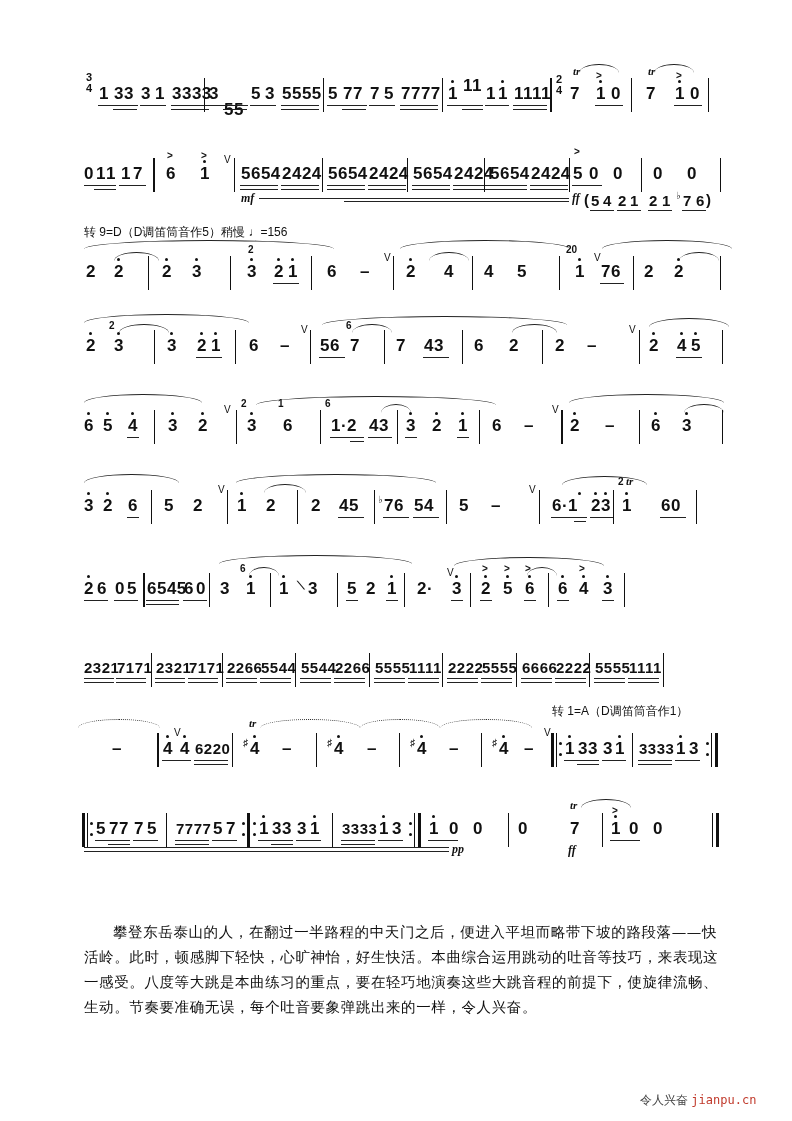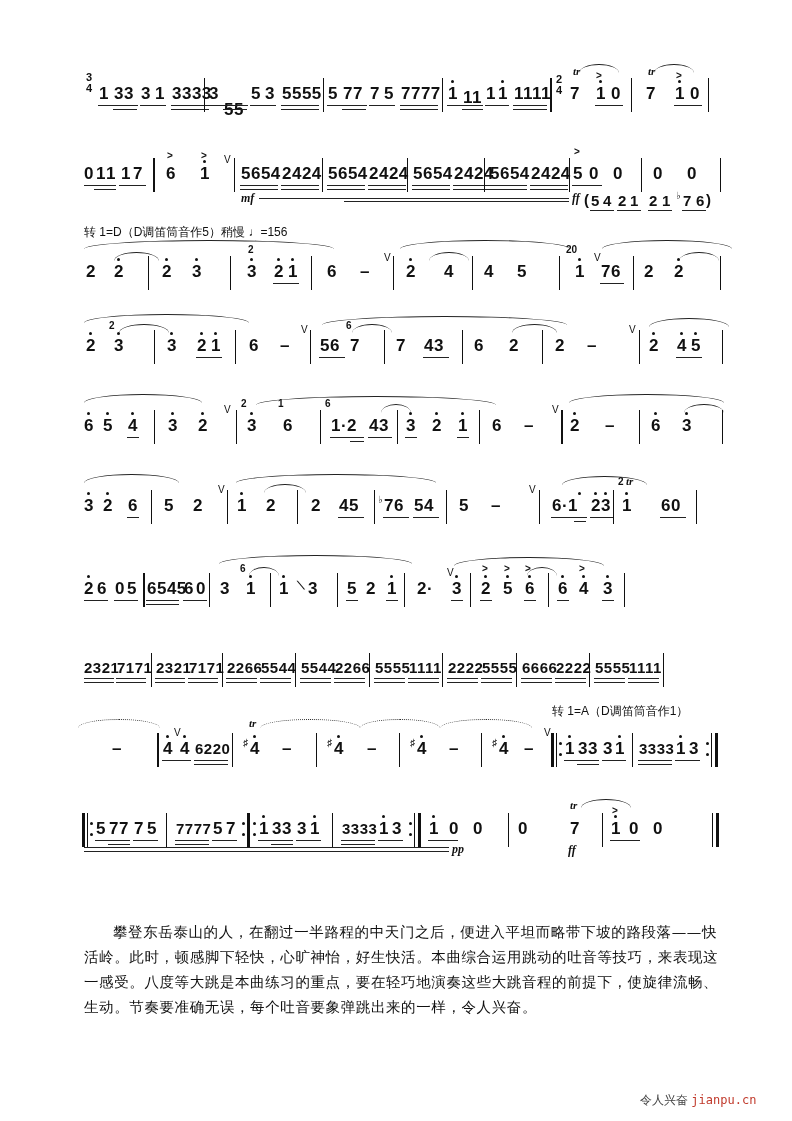--- a/index.html
+++ b/index.html
@@ -60,21 +60,21 @@
   <span class="note" style="left:300px;top:24px;">5</span>
   <span class="note" style="left:317px;top:24px;">7777</span>
   <div class="ul1" style="left:243px;top:45px;width:40px;"></div>
   <div class="ul1" style="left:258px;top:49px;width:24px;"></div>
   <div class="ul1" style="left:285px;top:45px;width:26px;"></div>
   <div class="ul1" style="left:316px;top:45px;width:38px;"></div>
   <div class="ul1" style="left:316px;top:49px;width:38px;"></div>
   <div class="bar thin" style="left:358px;"></div>
 
   <span class="note" style="left:364px;top:24px;">1</span>
-  <span class="note" style="left:379px;top:16px;margin-top:12px;">11</span>
+  <span class="note" style="left:379px;top:16px;">11</span>
   <span class="note" style="left:402px;top:24px;">1</span>
   <span class="note" style="left:414px;top:24px;">1</span>
   <span class="note" style="left:430px;top:24px;">1111</span>
   <div class="dot" style="left:367px;top:20px;"></div>
   <div class="dot" style="left:417px;top:20px;"></div>
   <div class="ul1" style="left:363px;top:45px;width:36px;"></div>
   <div class="ul1" style="left:378px;top:49px;width:21px;"></div>
   <div class="ul1" style="left:401px;top:45px;width:24px;"></div>
   <div class="ul1" style="left:429px;top:45px;width:34px;"></div>
   <div class="ul1" style="left:429px;top:49px;width:34px;"></div>
@@ -174,21 +174,21 @@
   <span class="note sm" style="left:599px;top:52px;">7</span>
   <span class="note sm" style="left:612px;top:52px;">6</span>
   <span class="note sm" style="left:622px;top:51px;">)</span>
   <div class="ul1" style="left:506px;top:70px;width:24px;"></div>
   <div class="ul1" style="left:533px;top:70px;width:24px;"></div>
   <div class="ul1" style="left:564px;top:70px;width:24px;"></div>
   <div class="ul1" style="left:598px;top:70px;width:24px;"></div>
 </div>
 
 <div class="label" style="left:84px;top:224px;">
-  <span>转 1=D（D调笛筒音作5）稍慢</span> <span>♩=156</span>
+  <span>转 9=D（D调笛筒音作5）稍慢</span> <span>♩=156</span>
 </div>
 
 <div class="row" style="top:238px;">
   <div class="slur" style="left:0px;top:2px;width:250px;"></div>
   <div class="slur" style="left:30px;top:14px;width:45px;"></div>
   <span class="note" style="left:2px;top:24px;">2</span>
   <span class="note" style="left:30px;top:24px;">2</span>
   <div class="dot" style="left:33px;top:20px;"></div>
   <div class="bar thin" style="left:64px;"></div>
   <span class="note" style="left:78px;top:24px;">2</span>

